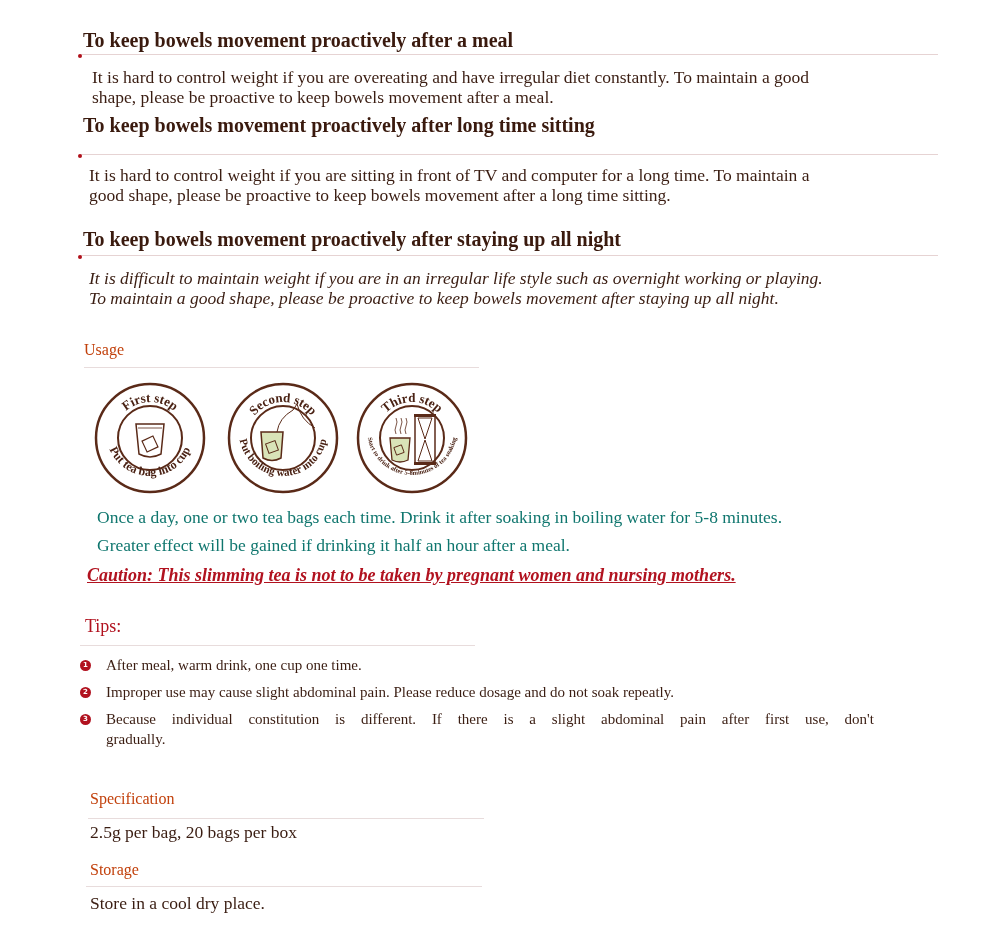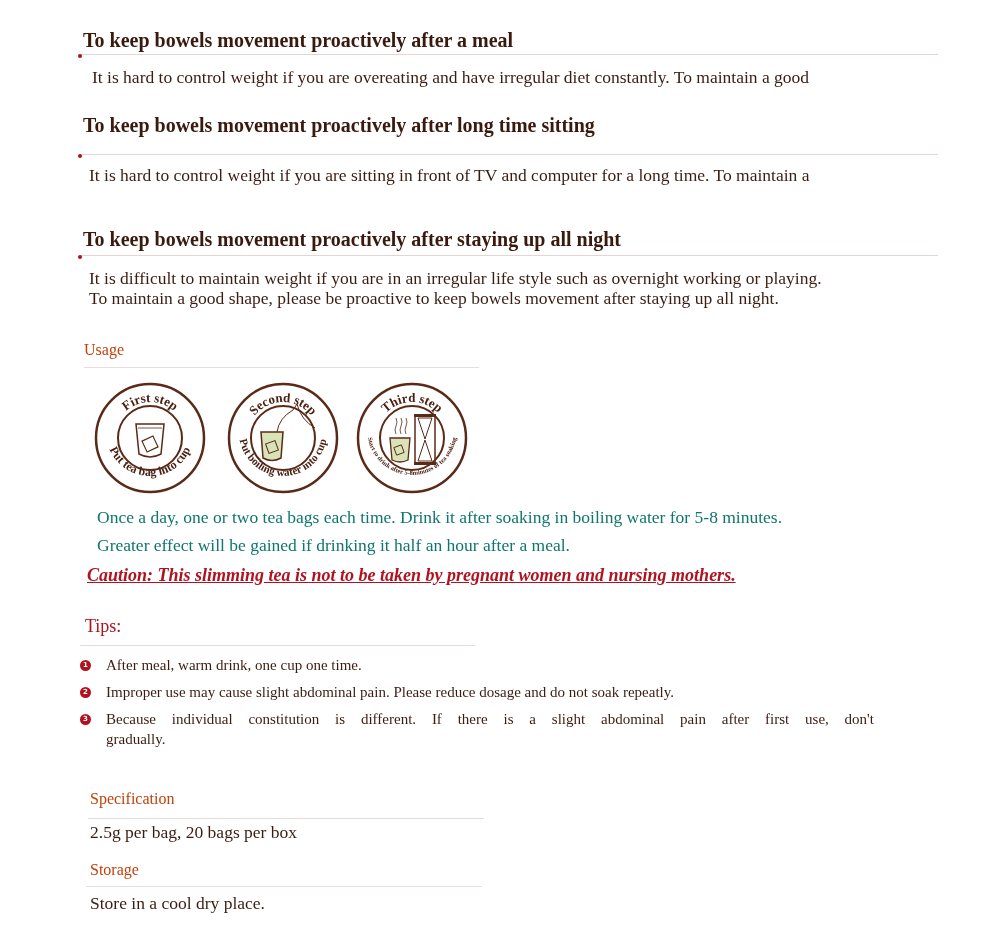--- a/index.html
+++ b/index.html
@@ -51,33 +51,35 @@
     .plain { font-size: 17.5px; line-height: 20px; color: #3a1d12; white-space: nowrap; text-align: center; }
   </style>
 </head>
 <body>
 
 <div class="abs sec-head" style="top:29px;">To keep bowels movement proactively after a meal</div>
 <div class="abs sec-rule" style="top:54px;"></div>
 <div class="abs sec-dot" style="top:54px;"></div>
 <div class="abs sec-body" style="left:92px; top:67px; white-space:nowrap;">
   <div>It is hard to control weight if you are overeating and have irregular diet constantly. To maintain a good</div>
+  <div>shape, please be proactive to keep bowels movement after a meal.</div>
 </div>
 
 <div class="abs sec-head" style="top:114px;">To keep bowels movement proactively after long time sitting</div>
 <div class="abs sec-rule" style="top:154px;"></div>
 <div class="abs sec-dot" style="top:154px;"></div>
 <div class="abs sec-body" style="left:89px; top:165px; white-space:nowrap;">
   <div>It is hard to control weight if you are sitting in front of  TV and computer for a long time. To maintain a</div>
+  <div>good shape, please be proactive to keep bowels movement after a long time sitting.</div>
 </div>
 
 <div class="abs sec-head" style="top:228px;">To keep bowels movement proactively after staying up all night</div>
 <div class="abs sec-rule" style="top:255px;"></div>
 <div class="abs sec-dot" style="top:255px;"></div>
-<div class="abs sec-body" style="left:89px; top:268px; white-space:nowrap;">
+<div class="abs sec-body" style="left:89px; top:268px; white-space:nowrap;font-style:italic;">
   <div>It is difficult to maintain weight if you are in an irregular life style such as overnight working or playing.</div>
   <div>To maintain a good shape, please be proactive to keep bowels movement after staying up all night.</div>
 </div>
 
 <div class="abs red-head" style="left:84px; top:339px;">Usage</div>
 <div class="abs thin-rule" style="left:84px; top:367px; width:395px;"></div>
 
 <div class="abs steps">
 
   <div class="badge" style="left:4px;">

